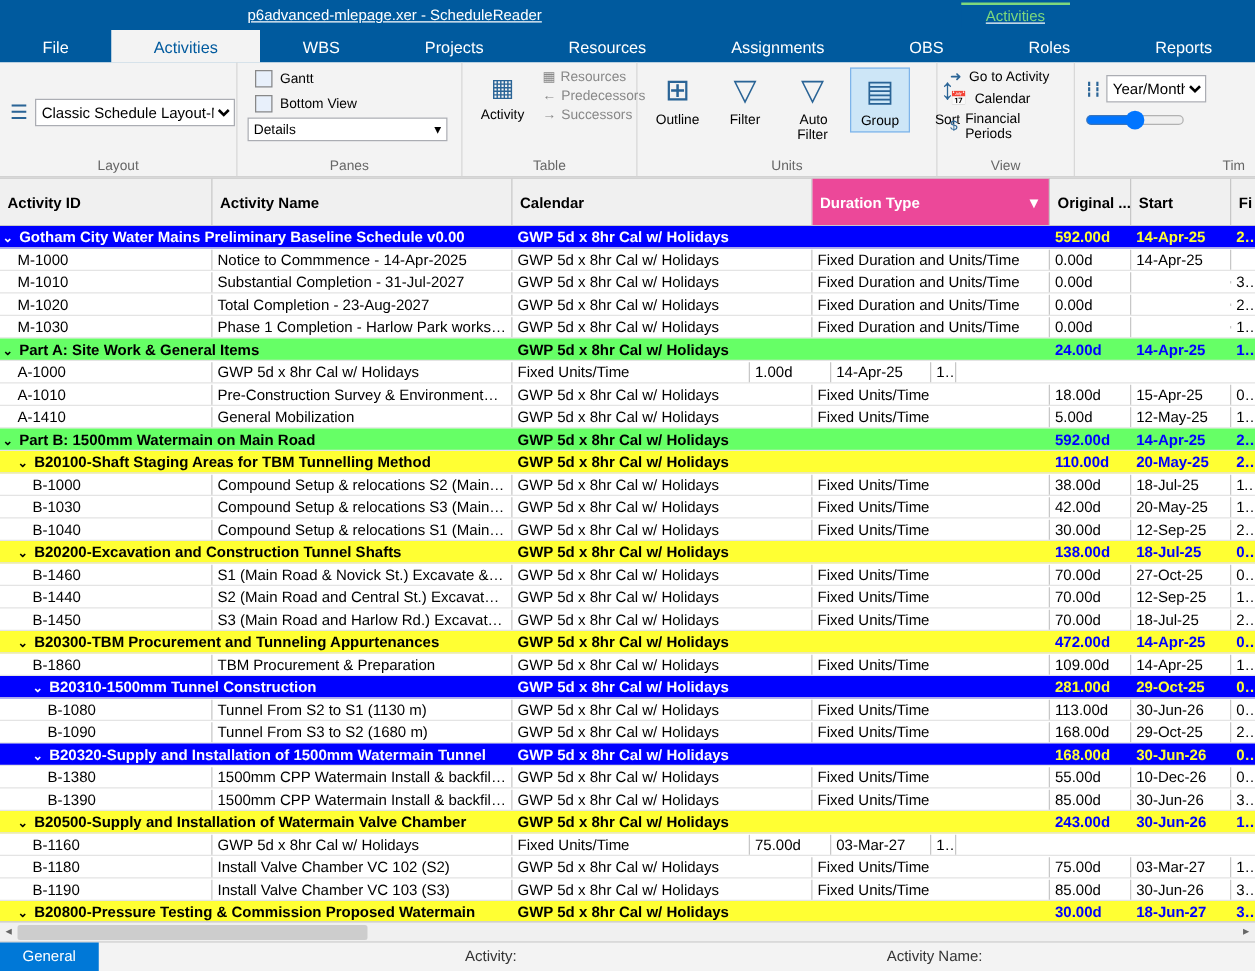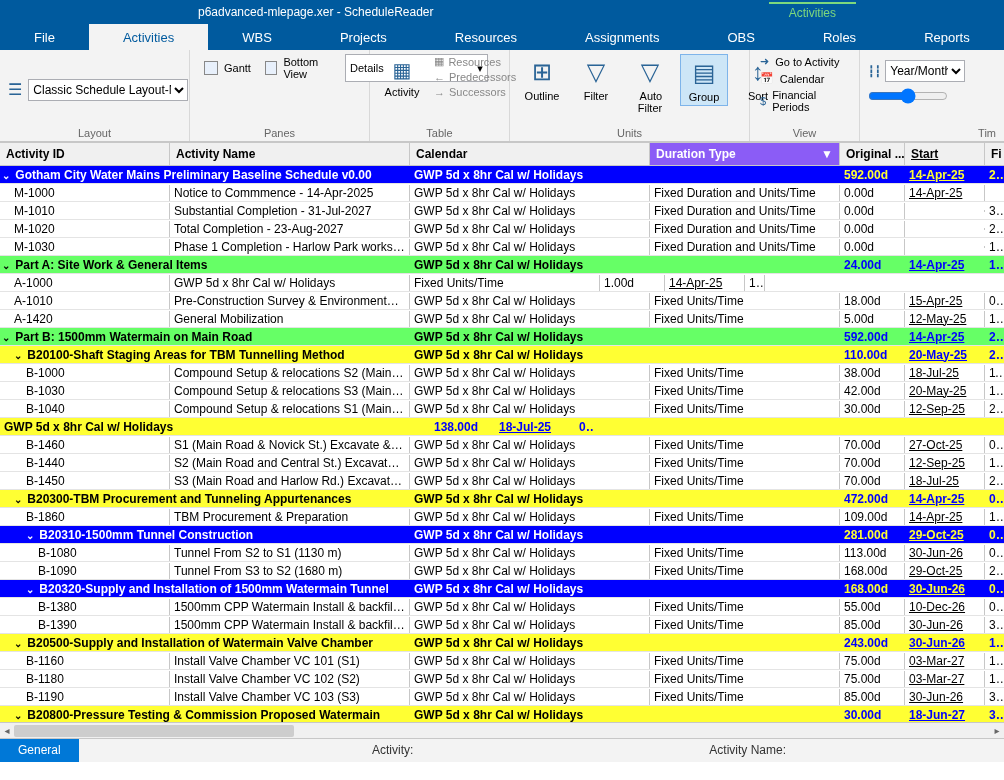--- a/index.html
+++ b/index.html
@@ -1,57 +1,57 @@
 <!DOCTYPE html>
 <html><head>
 <meta charset="utf-8">
 <style>
 * { margin: 0; padding: 0; box-sizing: border-box; font-family: "Segoe UI", Tahoma, sans-serif; }
 body { font-size: 12px; background: #fff; overflow: hidden; color: #000; }
 
-.titlebar { background: #005a9e; color: #fff; height: 24px; display: flex; align-items: center; padding: 0 8px; font-size: 12px; }
+.titlebar { background: #005a9e; color: #fff; height: 24px; display: flex; align-items: center; padding: 0 8px; font-size: 12px; text-decoration: underline; }
 .titlebar .title { flex: 0 0 auto; padding-left: 190px; }
 .titlebar .spacer { flex: 1; }
 .titlebar .ctx-tab { background: #005a9e; color: #7dd87d; padding: 2px 20px; border-top: 2px solid #7dd87d; margin-right: 140px; }
 
 .menubar { background: #005a9e; color: #fff; height: 26px; display: flex; align-items: stretch; font-size: 13px; }
 .menubar .m { padding: 4px 34px; cursor: pointer; display: flex; align-items: center; }
 .menubar .m.active { background: #f3f3f3; color: #005a9e; }
 .menubar .m.green { color: #7dd87d; }
 
 .ribbon { background: #f3f3f3; border-bottom: 1px solid #c7c7c7; height: 92px; display: flex; font-size: 11px; }
 .ribbon .grp { border-right: 1px solid #d8d8d8; padding: 4px 8px 2px 8px; display: flex; flex-direction: column; justify-content: space-between; }
 .ribbon .grp .body { flex: 1; display: flex; align-items: flex-start; gap: 6px; }
 .ribbon .grp .label { text-align: center; color: #666; padding-top: 2px; font-size: 11px; }
 .ribbon select.combo { font-size: 12px; height: 22px; border: 1px solid #abadb3; background: #fff; }
-.ribbon .panes-col { display: flex; flex-direction: row; gap: 2px; }
+.ribbon .panes-col { display: flex; flex-direction: column; gap: 2px; }
 .ribbon .pane-btn { display: flex; align-items: center; gap: 6px; padding: 2px 6px; cursor: pointer; }
 .ribbon .pane-btn .sq { width: 14px; height: 14px; border: 1px solid #888; background: #e8f0fb; }
 .ribbon .pane-btn.details { border: 1px solid #abadb3; background: #fff; padding: 2px 4px; width: 160px; justify-content: space-between; }
 .ribbon .ticon { width: 28px; height: 28px; display: flex; align-items: center; justify-content: center; font-size: 20px; color: #2a6496; }
 .ribbon .tbl-col { display: flex; flex-direction: column; gap: 1px; font-size: 11px; color: #888; }
 .ribbon .tbl-col .row { display: flex; align-items: center; gap: 4px; padding: 1px 2px; }
 .ribbon .bigbtn { display: flex; flex-direction: column; align-items: center; justify-content: center; padding: 2px 8px; cursor: pointer; gap: 2px; min-width: 48px; }
 .ribbon .bigbtn .glyph { font-size: 24px; color: #2a6496; height: 32px; display:flex; align-items:center; }
 .ribbon .bigbtn.active { background: #cde6f7; border: 1px solid #7eb4ea; }
 .ribbon .view-col { display: flex; flex-direction: column; gap: 2px; font-size: 11px; }
 .ribbon .view-col .row { display: flex; align-items: center; gap: 6px; padding: 1px 2px; cursor: pointer; }
 .ribbon .timescale { display: flex; flex-direction: column; gap: 6px; padding-top: 6px; }
 .ribbon .timescale .slider { width: 80px; }
 
-.gridhead { display: flex; background: #f0f0f0; border-top: 1px solid #c7c7c7; border-bottom: 1px solid #c7c7c7; height: 24px; font-weight: bold; font-size: 12px; }
+.gridhead { display: flex; background: #f0f0f0; border-top: 1px solid #c7c7c7; border-bottom: 1px solid #c7c7c7; height: 39px; font-weight: bold; font-size: 12px; }
 .gridhead .col, .gridrow .cell { border-right: 1px solid #c7c7c7; padding: 3px 6px; overflow: hidden; white-space: nowrap; text-overflow: ellipsis; }
 .gridhead .col { display: flex; align-items: center; justify-content: space-between; cursor: pointer; }
-.gridhead .col.filtered { background: #8b5cf6; color: #fff; }
+.gridhead .col.filtered { background: #ec4899; color: #fff; }
 .col-id, .cell-id { width: 170px; flex: 0 0 170px; }
 .col-name, .cell-name { width: 240px; flex: 0 0 240px; }
 .col-cal, .cell-cal { width: 240px; flex: 0 0 240px; }
 .col-dur, .cell-dur { width: 190px; flex: 0 0 190px; }
 .col-orig, .cell-orig { width: 65px; flex: 0 0 65px; }
-.col-start, .cell-start { width: 80px; flex: 0 0 80px; text-decoration: underline; }
+.col-start, .cell-start { width: 80px; flex: 0 0 80px; }
 .col-fin, .cell-fin { width: 20px; flex: 0 0 20px; }
 
 .gridbody { height: 556px; overflow-y: auto; }
 .gridrow { display: flex; height: 18px; font-size: 12px; border-bottom: 1px solid #e4e4e4; align-items: center; }
 .gridrow.blue { background: #0000ff; color: #fff; font-weight: bold; }
 .gridrow.green { background: #66ff66; color: #000; font-weight: bold; }
 .gridrow.yellow { background: #ffff33; color: #000; font-weight: bold; }
 .gridrow .cell { padding: 1px 4px; }
 .gridrow.blue .cell, .gridrow.green .cell, .gridrow.yellow .cell { border-right-color: transparent; }
 .gridrow.blue .cell-orig, .gridrow.blue .cell-start, .gridrow.blue .cell-fin { color: #ffff33; }
@@ -300,21 +300,21 @@
     <div class="gridrow ">
       <div class="cell cell-id indent1">A-1010</div>
       <div class="cell cell-name">Pre-Construction Survey &amp; Environmental Assessment</div>
       <div class="cell cell-cal">GWP 5d x 8hr Cal w/ Holidays</div>
       <div class="cell cell-dur">Fixed Units/Time</div>
       <div class="cell cell-orig">18.00d</div>
       <div class="cell cell-start">15-Apr-25</div>
       <div class="cell cell-fin">09</div>
     </div>
     <div class="gridrow ">
-      <div class="cell cell-id indent1">A-1420</div>
+      <div class="cell cell-id indent1">A-1410</div>
       <div class="cell cell-name">General Mobilization</div>
       <div class="cell cell-cal">GWP 5d x 8hr Cal w/ Holidays</div>
       <div class="cell cell-dur">Fixed Units/Time</div>
       <div class="cell cell-orig">5.00d</div>
       <div class="cell cell-start">12-May-25</div>
       <div class="cell cell-fin">16</div>
     </div>
     <div class="gridrow green">
       <div class="cell cell-id indent0" style="flex: 0 0 410px; width: 410px;"><span class="expander">⌄</span> Part B: 1500mm Watermain on Main Road</div>
       <div class="cell cell-cal">GWP 5d x 8hr Cal w/ Holidays</div>
@@ -352,20 +352,21 @@
     <div class="gridrow ">
       <div class="cell cell-id indent2">B-1040</div>
       <div class="cell cell-name">Compound Setup &amp; relocations S1 (Main Road and No</div>
       <div class="cell cell-cal">GWP 5d x 8hr Cal w/ Holidays</div>
       <div class="cell cell-dur">Fixed Units/Time</div>
       <div class="cell cell-orig">30.00d</div>
       <div class="cell cell-start">12-Sep-25</div>
       <div class="cell cell-fin">24</div>
     </div>
     <div class="gridrow yellow">
+      <div class="cell cell-id indent1" style="flex: 0 0 410px; width: 410px;"><span class="expander">⌄</span> B20200-Excavation and Construction Tunnel Shafts</div>
       <div class="cell cell-cal">GWP 5d x 8hr Cal w/ Holidays</div>
       <div class="cell cell-dur"></div>
       <div class="cell cell-orig">138.00d</div>
       <div class="cell cell-start">18-Jul-25</div>
       <div class="cell cell-fin">04</div>
     </div>
     <div class="gridrow ">
       <div class="cell cell-id indent2">B-1460</div>
       <div class="cell cell-name">S1 (Main Road &amp; Novick St.) Excavate &amp; Support</div>
       <div class="cell cell-cal">GWP 5d x 8hr Cal w/ Holidays</div>
@@ -464,21 +465,20 @@
     <div class="gridrow yellow">
       <div class="cell cell-id indent1" style="flex: 0 0 410px; width: 410px;"><span class="expander">⌄</span> B20500-Supply and Installation of Watermain Valve Chamber</div>
       <div class="cell cell-cal">GWP 5d x 8hr Cal w/ Holidays</div>
       <div class="cell cell-dur"></div>
       <div class="cell cell-orig">243.00d</div>
       <div class="cell cell-start">30-Jun-26</div>
       <div class="cell cell-fin">17</div>
     </div>
     <div class="gridrow ">
       <div class="cell cell-id indent2">B-1160</div>
-      <div class="cell cell-name">Install Valve Chamber VC 101 (S1)</div>
       <div class="cell cell-cal">GWP 5d x 8hr Cal w/ Holidays</div>
       <div class="cell cell-dur">Fixed Units/Time</div>
       <div class="cell cell-orig">75.00d</div>
       <div class="cell cell-start">03-Mar-27</div>
       <div class="cell cell-fin">17</div>
     </div>
     <div class="gridrow ">
       <div class="cell cell-id indent2">B-1180</div>
       <div class="cell cell-name">Install Valve Chamber VC 102 (S2)</div>
       <div class="cell cell-cal">GWP 5d x 8hr Cal w/ Holidays</div>

